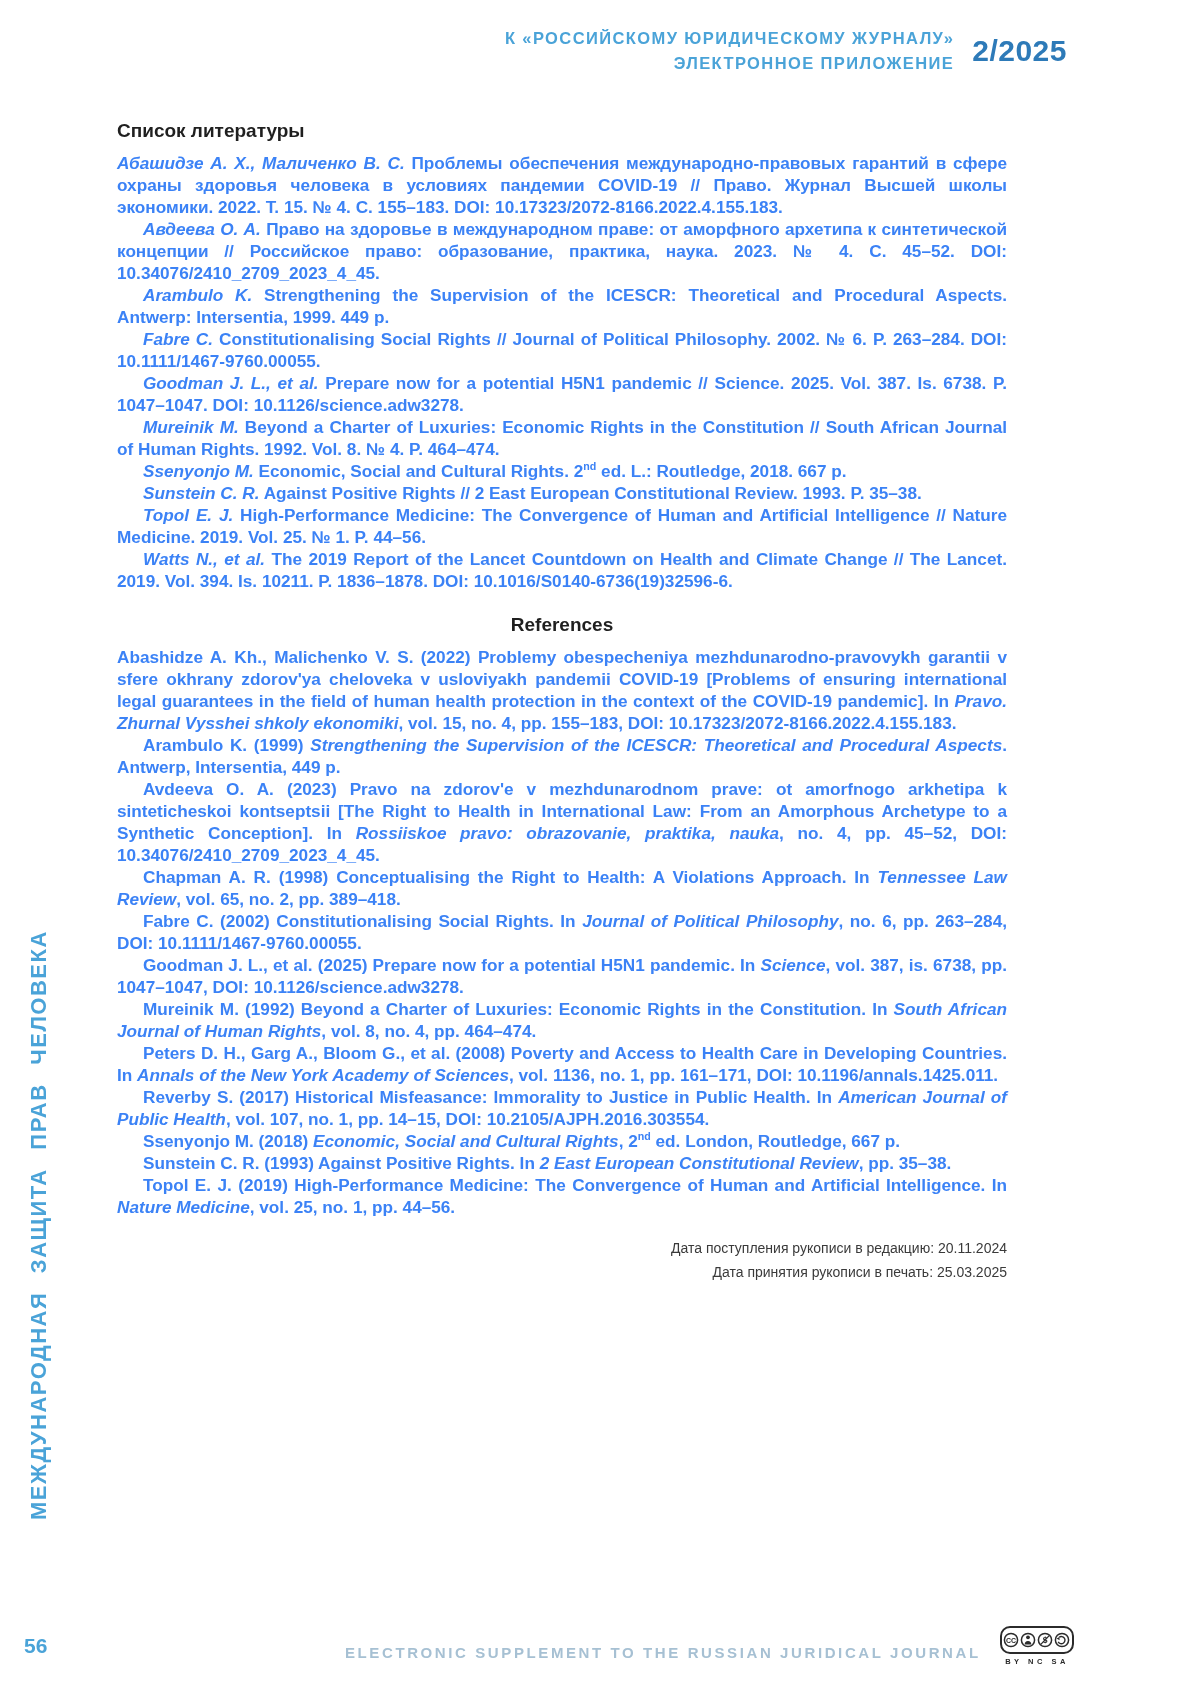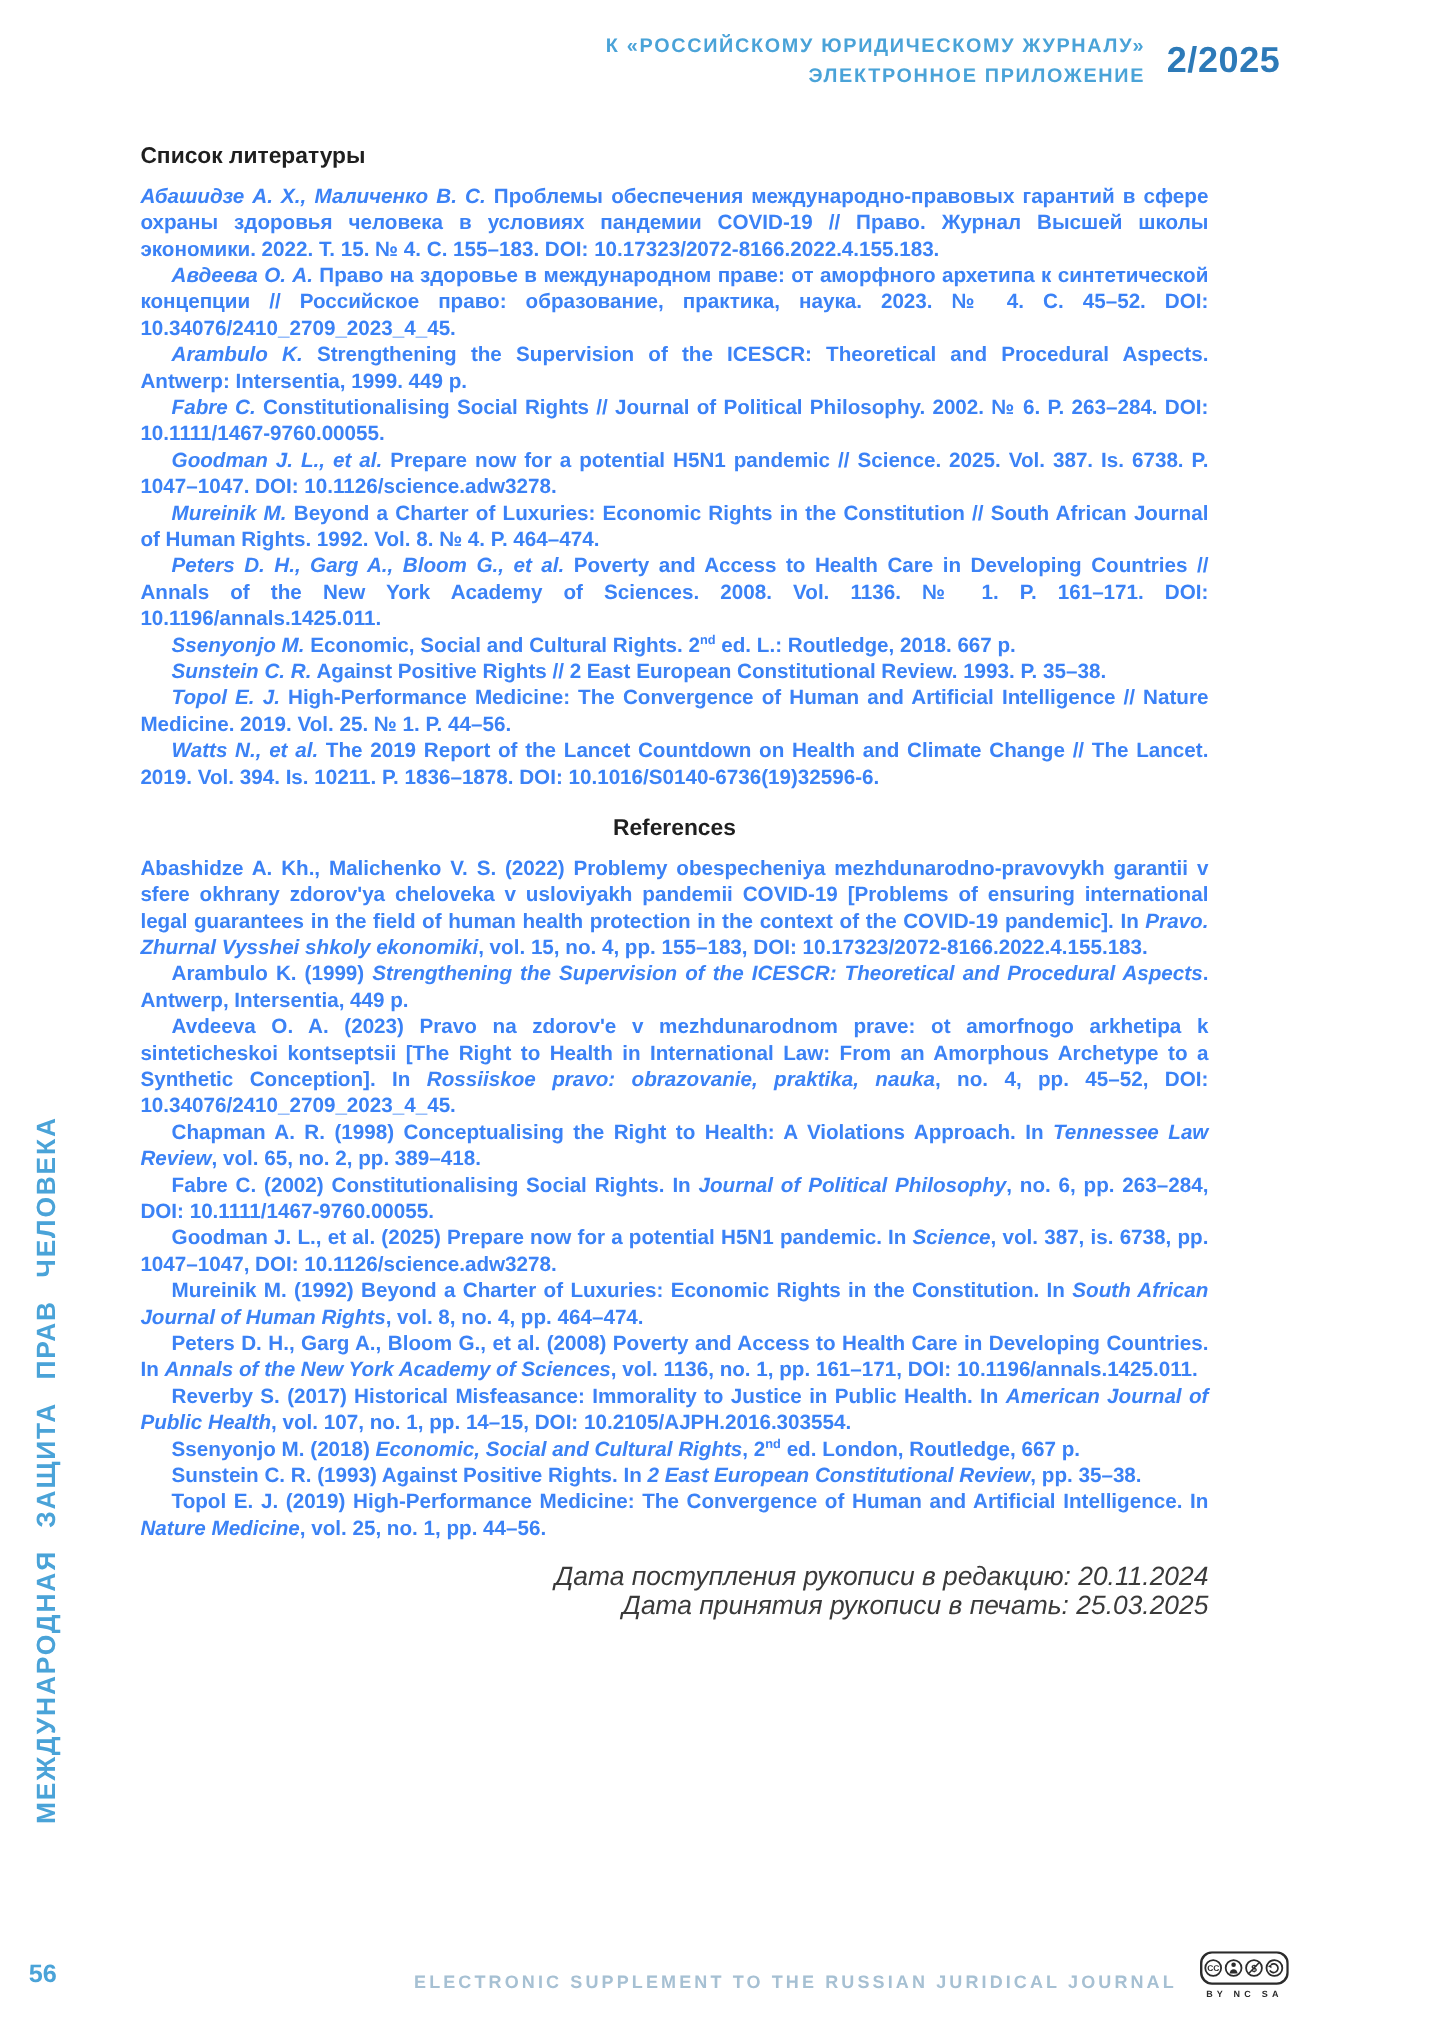--- a/index.html
+++ b/index.html
@@ -34,22 +34,22 @@
   h2.refs2 { margin-top: 22px; text-align: center; }
   .refs p {
     margin: 0; text-align: justify; text-indent: 26px;
     font-size: 17.2px; line-height: 22px; color: #3b82f6; font-weight: bold;
   }
   .refs p:first-child { text-indent: 0; }
   .it { font-style: italic; }
   .refs sup { font-size: 0.62em; line-height: 0; vertical-align: super; }
 
   .dates {
-    margin-top: 18px; text-align: right; font-style: italic;
-    font-size: 22px; line-height: 24px; color: #3a3a3a;
+    margin-top: 18px; text-align: right; 
+    font-size: 14px; line-height: 24px; color: #3a3a3a;
   }
 
   
   .sidebar-title {
     position: absolute; left: 26px; top: 1520px;
     transform: rotate(-90deg); transform-origin: 0 0;
     white-space: nowrap;
     color: #4aa3d8; font-weight: 700; font-size: 22px;
     letter-spacing: 1.5px; word-spacing: 0.5em;
   }
@@ -81,21 +81,20 @@
 
   <main class="content">
     <h2 class="section">Список литературы</h2>
     <div class="refs">
         <p><span class="it">Абашидзе А. Х., Маличенко В. С.</span><span> Проблемы обеспечения международно-правовых гарантий в сфере охраны здоровья человека в условиях пандемии COVID-19 // Право. Журнал Высшей школы экономики. 2022. Т. 15. № 4. С. 155–183. DOI: 10.17323/2072-8166.2022.4.155.183.</span></p>
         <p><span class="it">Авдеева О. А.</span><span> Право на здоровье в международном праве: от аморфного архетипа к синтетической концепции // Российское право: образование, практика, наука. 2023. № 4. С. 45–52. DOI: 10.34076/2410_2709_2023_4_45.</span></p>
         <p><span class="it">Arambulo K.</span><span> Strengthening the Supervision of the ICESCR: Theoretical and Procedural Aspects. Antwerp: Intersentia, 1999. 449 p.</span></p>
         <p><span class="it">Fabre C.</span><span> Constitutionalising Social Rights // Journal of Political Philosophy. 2002. № 6. P. 263–284. DOI: 10.1111/1467-9760.00055.</span></p>
         <p><span class="it">Goodman J. L., et al.</span><span> Prepare now for a potential H5N1 pandemic // Science. 2025. Vol. 387. Is. 6738. P. 1047–1047. DOI: 10.1126/science.adw3278.</span></p>
         <p><span class="it">Mureinik M.</span><span> Beyond a Charter of Luxuries: Economic Rights in the Constitution // South African Journal of Human Rights. 1992. Vol. 8. № 4. P. 464–474.</span></p>
-        <p><span class="it">Peters D. H., Garg A., Bloom G., et al.</span><span> Poverty and Access to Health Care in Developing Countries // Annals of the New York Academy of Sciences. 2008. Vol. 1136. № 1. P. 161–171. DOI: 10.1196/annals.1425.011.</span></p>
         <p><span class="it">Ssenyonjo M.</span><span> Economic, Social and Cultural Rights. 2</span><sup>nd</sup><span> ed. L.: Routledge, 2018. 667 p.</span></p>
         <p><span class="it">Sunstein C. R.</span><span> Against Positive Rights // 2 East European Constitutional Review. 1993. P. 35–38.</span></p>
         <p><span class="it">Topol E. J.</span><span> High-Performance Medicine: The Convergence of Human and Artificial Intelligence // Nature Medicine. 2019. Vol. 25. № 1. P. 44–56.</span></p>
         <p><span class="it">Watts N., et al.</span><span> The 2019 Report of the Lancet Countdown on Health and Climate Change // The Lancet. 2019. Vol. 394. Is. 10211. P. 1836–1878. DOI: 10.1016/S0140-6736(19)32596-6.</span></p>
       </div>
 
     <h2 class="section refs2">References</h2>
     <div class="refs">
         <p><span>Abashidze A. Kh., Malichenko V. S. (2022) Problemy obespecheniya mezhdunarodno-pravovykh garantii v sfere okhrany zdorov'ya cheloveka v usloviyakh pandemii COVID-19 [Problems of ensuring international legal guarantees in the field of human health protection in the context of the COVID-19 pandemic]. In </span><span class="it">Pravo. Zhurnal Vysshei shkoly ekonomiki</span><span>, vol. 15, no. 4, pp. 155–183, DOI: 10.17323/2072-8166.2022.4.155.183.</span></p>
         <p><span>Arambulo K. (1999) </span><span class="it">Strengthening the Supervision of the ICESCR: Theoretical and Procedural Aspects</span><span>. Antwerp, Intersentia, 449 p.</span></p>

